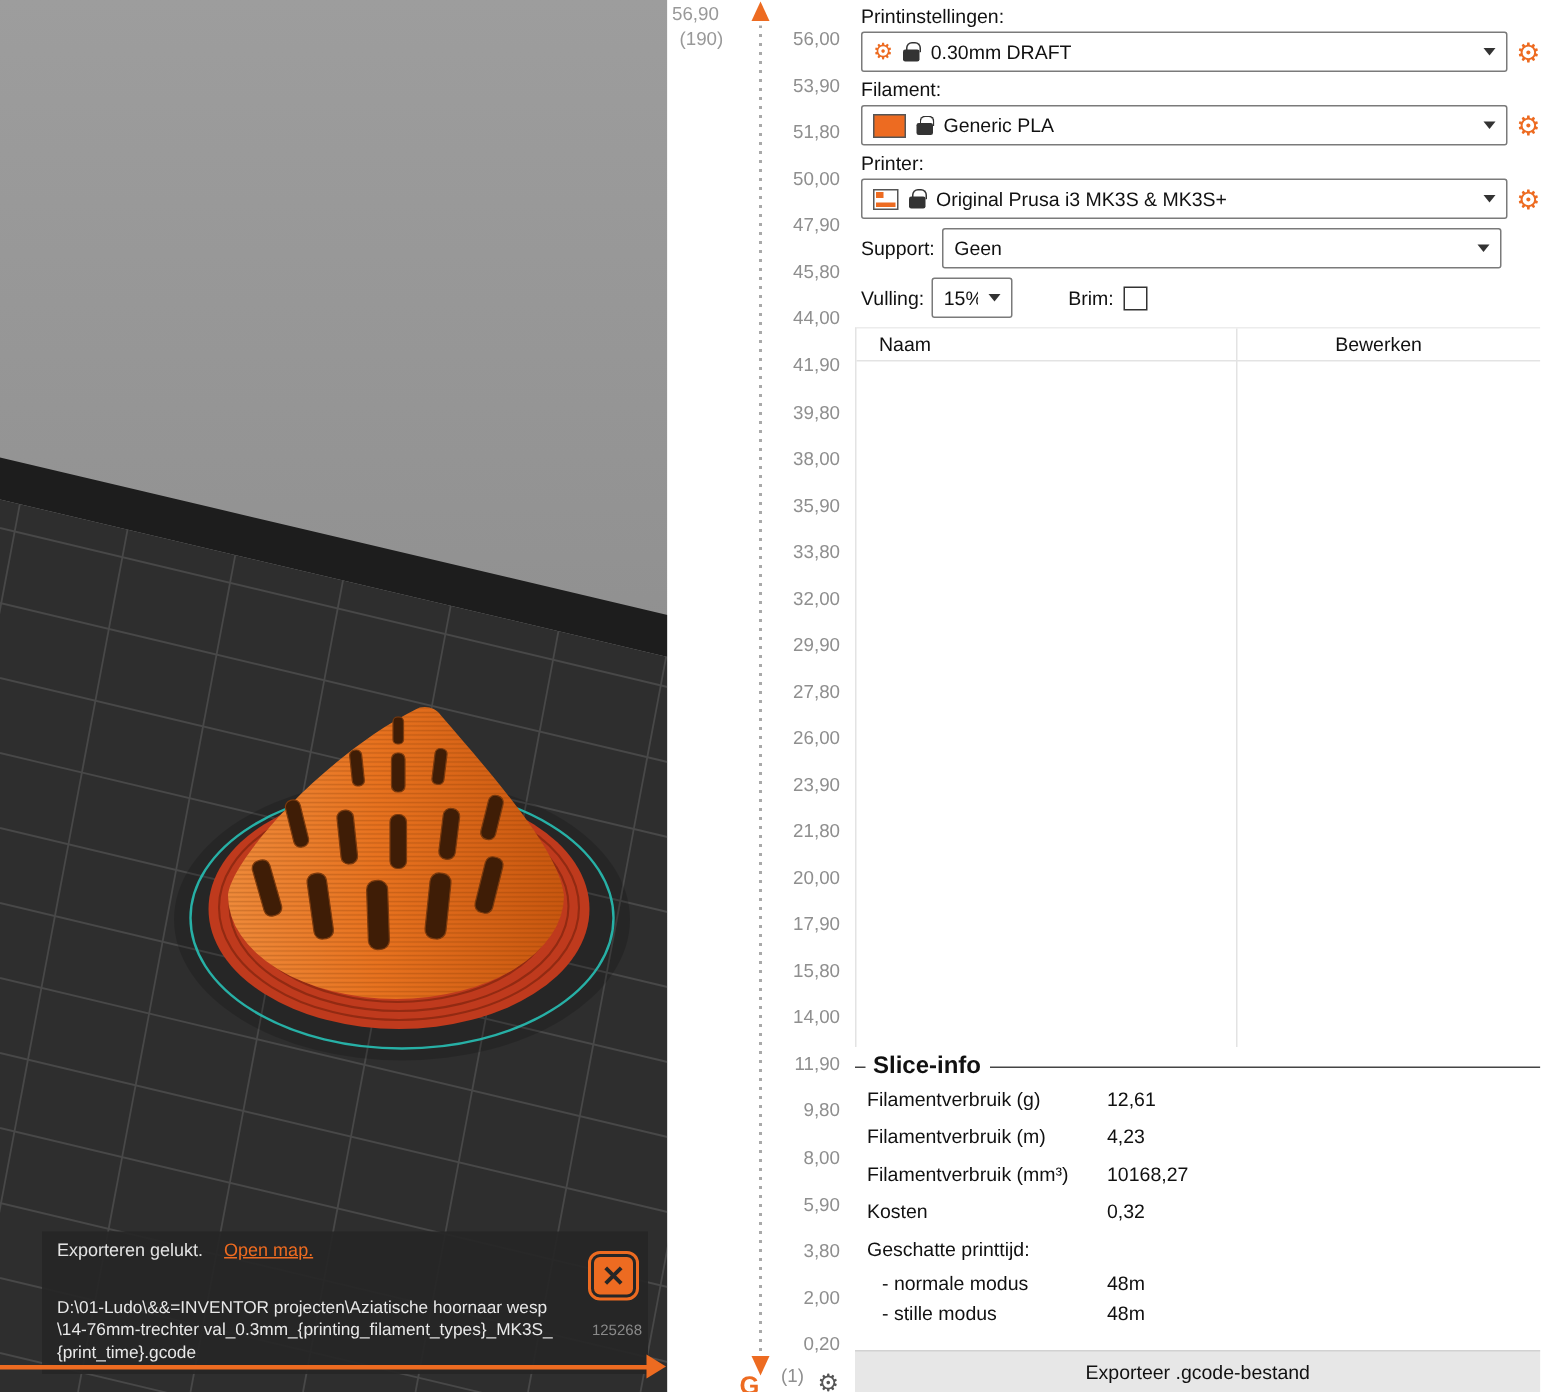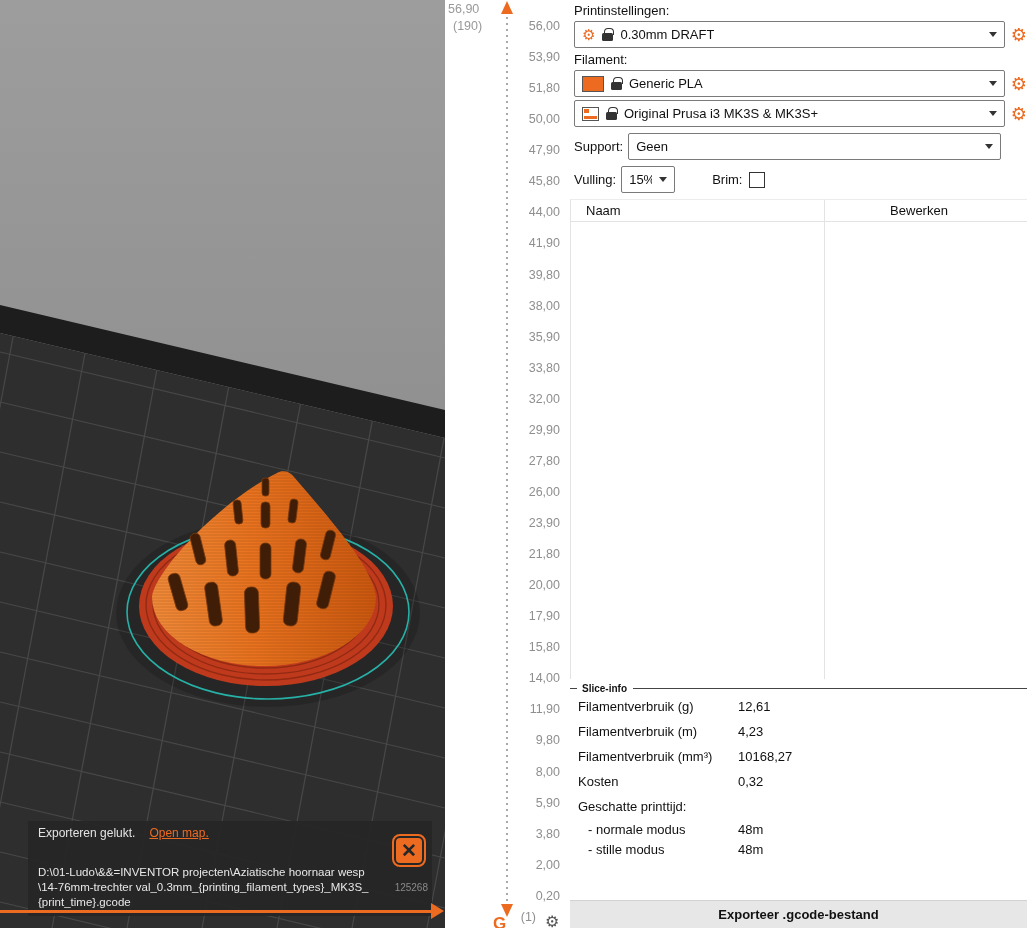--- a/index.html
+++ b/index.html
@@ -76,31 +76,31 @@
   .mt-h-edit { position:absolute; left:253px; width:190px; top:3px; text-align:center; }
   .mt-row { position:relative; height:28px; cursor:pointer; }
   .mt-name { position:absolute; left:25px; top:7px; color:#222; }
   .eye-icon { position:absolute; left:230px; top:8px; cursor:pointer; }
   .edit-icon { position:absolute; left:348px; top:7px; width:11px; height:13px; border:1.5px solid #777;
     border-radius:1px; cursor:pointer; }
   .edit-icon:after { content:""; position:absolute; right:-5px; top:-4px; width:6px; height:6px;
     border:1.5px solid #ED6B21; border-radius:50%; background:#fff; }
 
   .slice-info { margin-top:4px; margin-left:-2px; }
-  .legend { display:flex; align-items:center; font-weight:bold; font-size:10px; }
+  .legend { display:flex; align-items:center; font-weight:bold; font-size:16px; }
   .legend .line { height:1px; background:#444; }
   .legend .short { width:7px; margin-right:5px; }
   .legend .long { flex:1; margin-left:6px; }
   .info-row { display:flex; align-items:center; height:25px; margin-left:8px; }
   .info-label { width:160px; }
   .info-row.sub { height:20px; }
   .info-row.sub .info-label { padding-left:10px; }
   .export-btn { position:absolute; left:0; bottom:0; width:457px; height:28px; background:#e7e7e7;
     border-top:1px solid #d2d2d2; display:flex; align-items:center; justify-content:center;
-    font-weight:bold; font-size:13px; cursor:pointer; }
+    font-weight:normal; font-size:13px; cursor:pointer; }
 </style>
 </head>
 <body>
 
 <div class="app">
 
   <div class="viewport">
     <svg class="scene" viewBox="0 0 445 928" preserveAspectRatio="none">
       <defs>
         <linearGradient id="bgGrad" x1="0" y1="0" x2="0" y2="1">
@@ -261,20 +261,21 @@
     <div class="combo-row">
       <div class="combo">
         <span class="swatch"></span>
         <span class="lock"></span>
         <span class="label-text">Generic PLA</span>
         <span class="chevron"></span>
       </div>
       <span class="gear-btn">⚙</span>
     </div>
 
+    <div class="sec-label">Printer:</div>
     <div class="combo-row">
       <div class="combo">
         <span class="printer-ic"></span>
         <span class="lock"></span>
         <span class="label-text">Original Prusa i3 MK3S &amp; MK3S+</span>
         <span class="chevron"></span>
       </div>
       <span class="gear-btn">⚙</span>
     </div>
 

